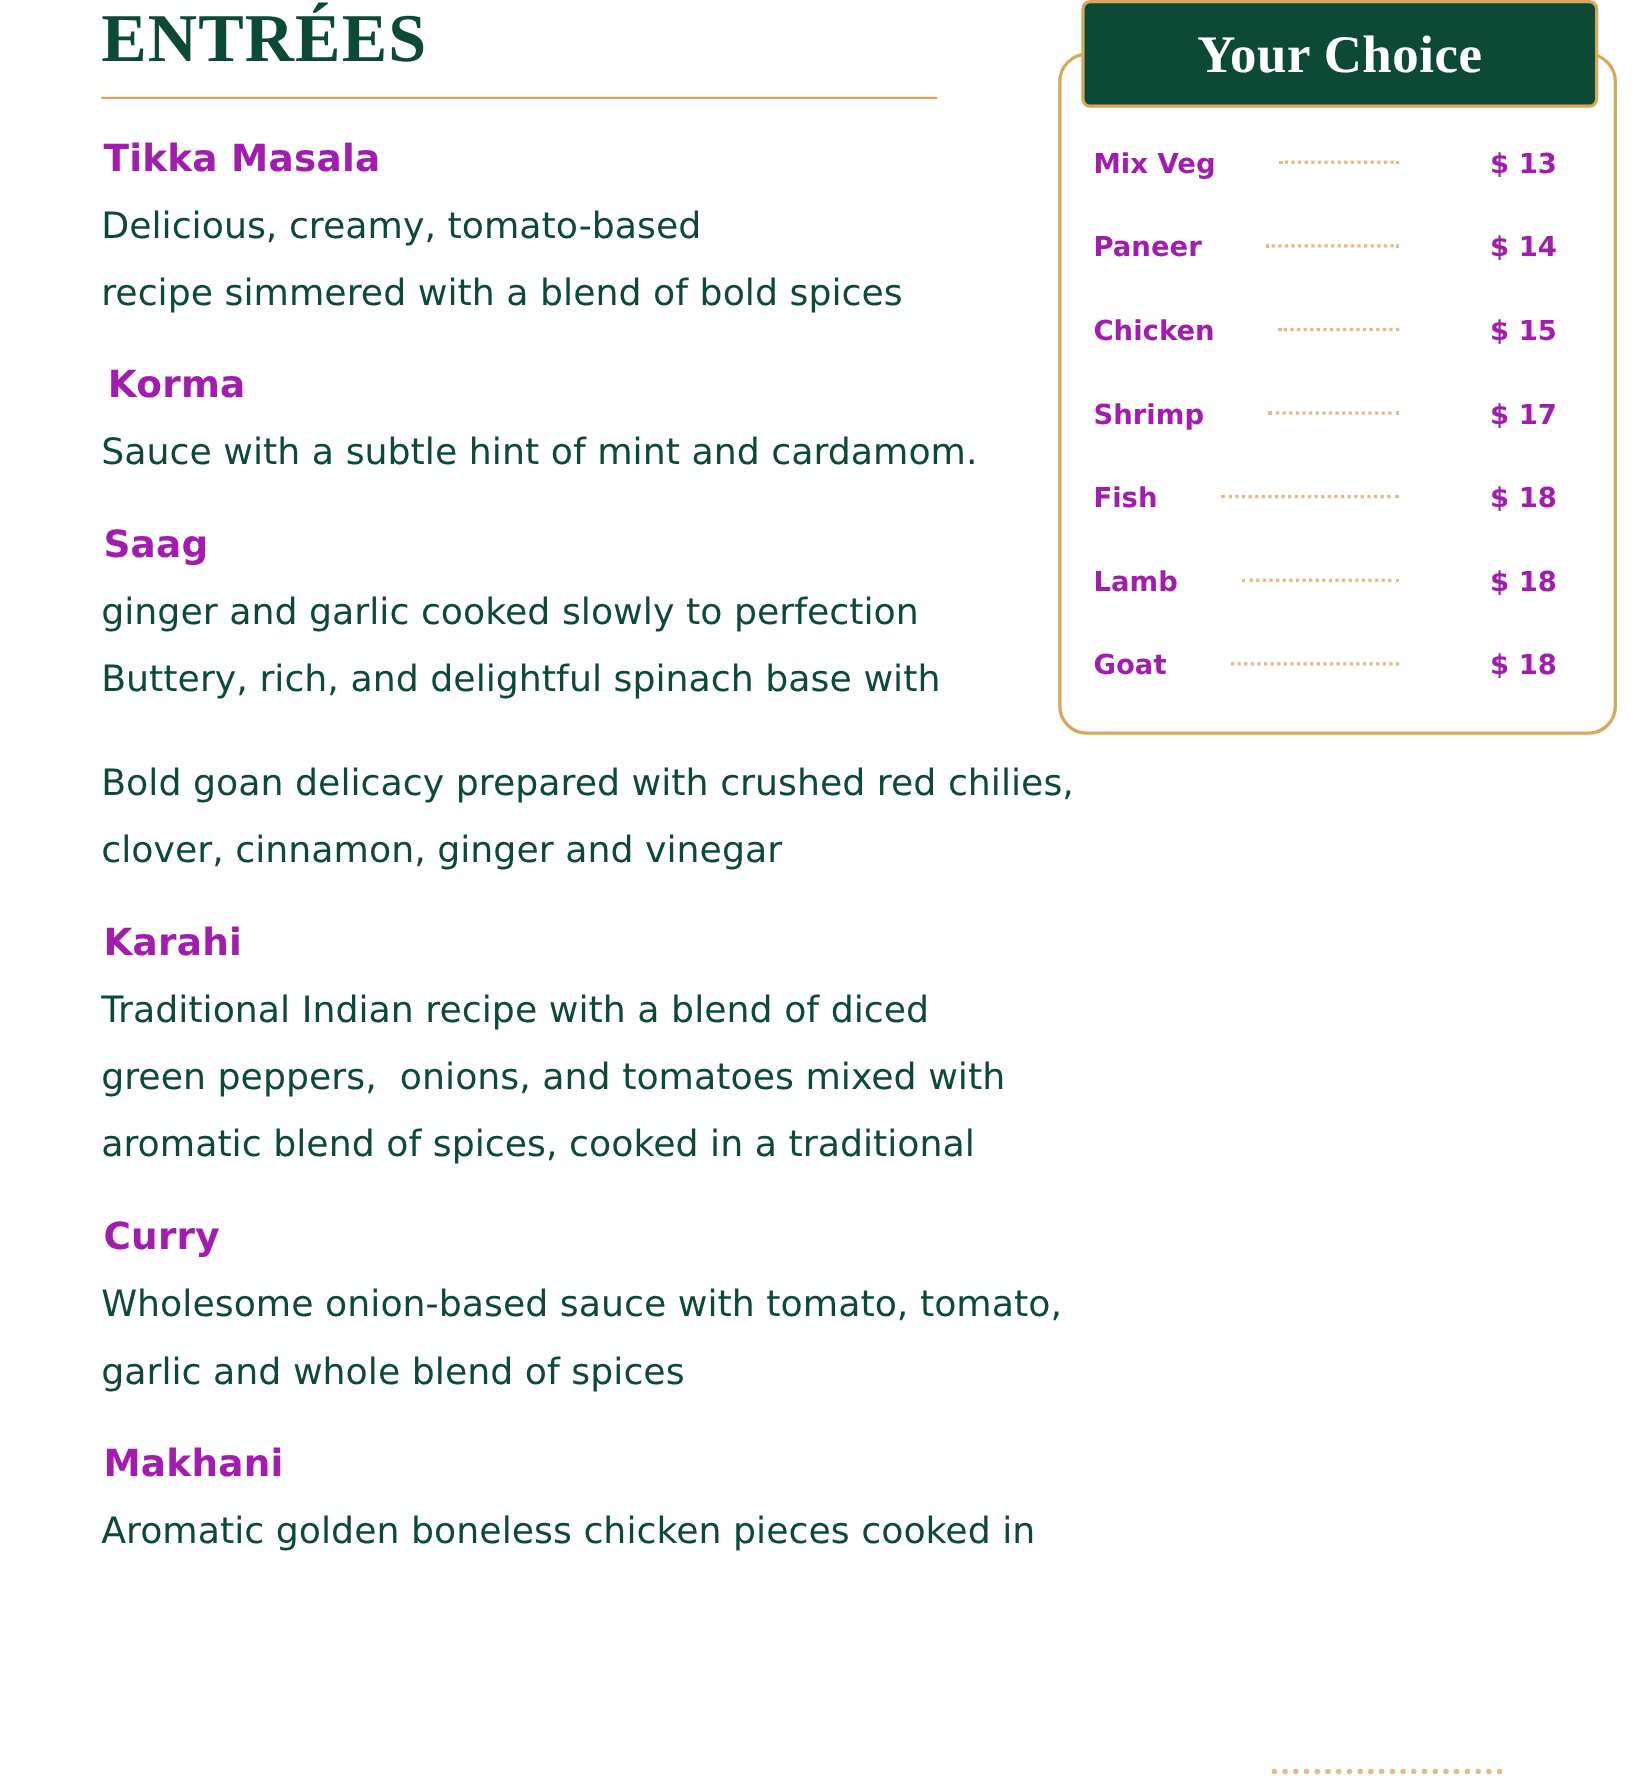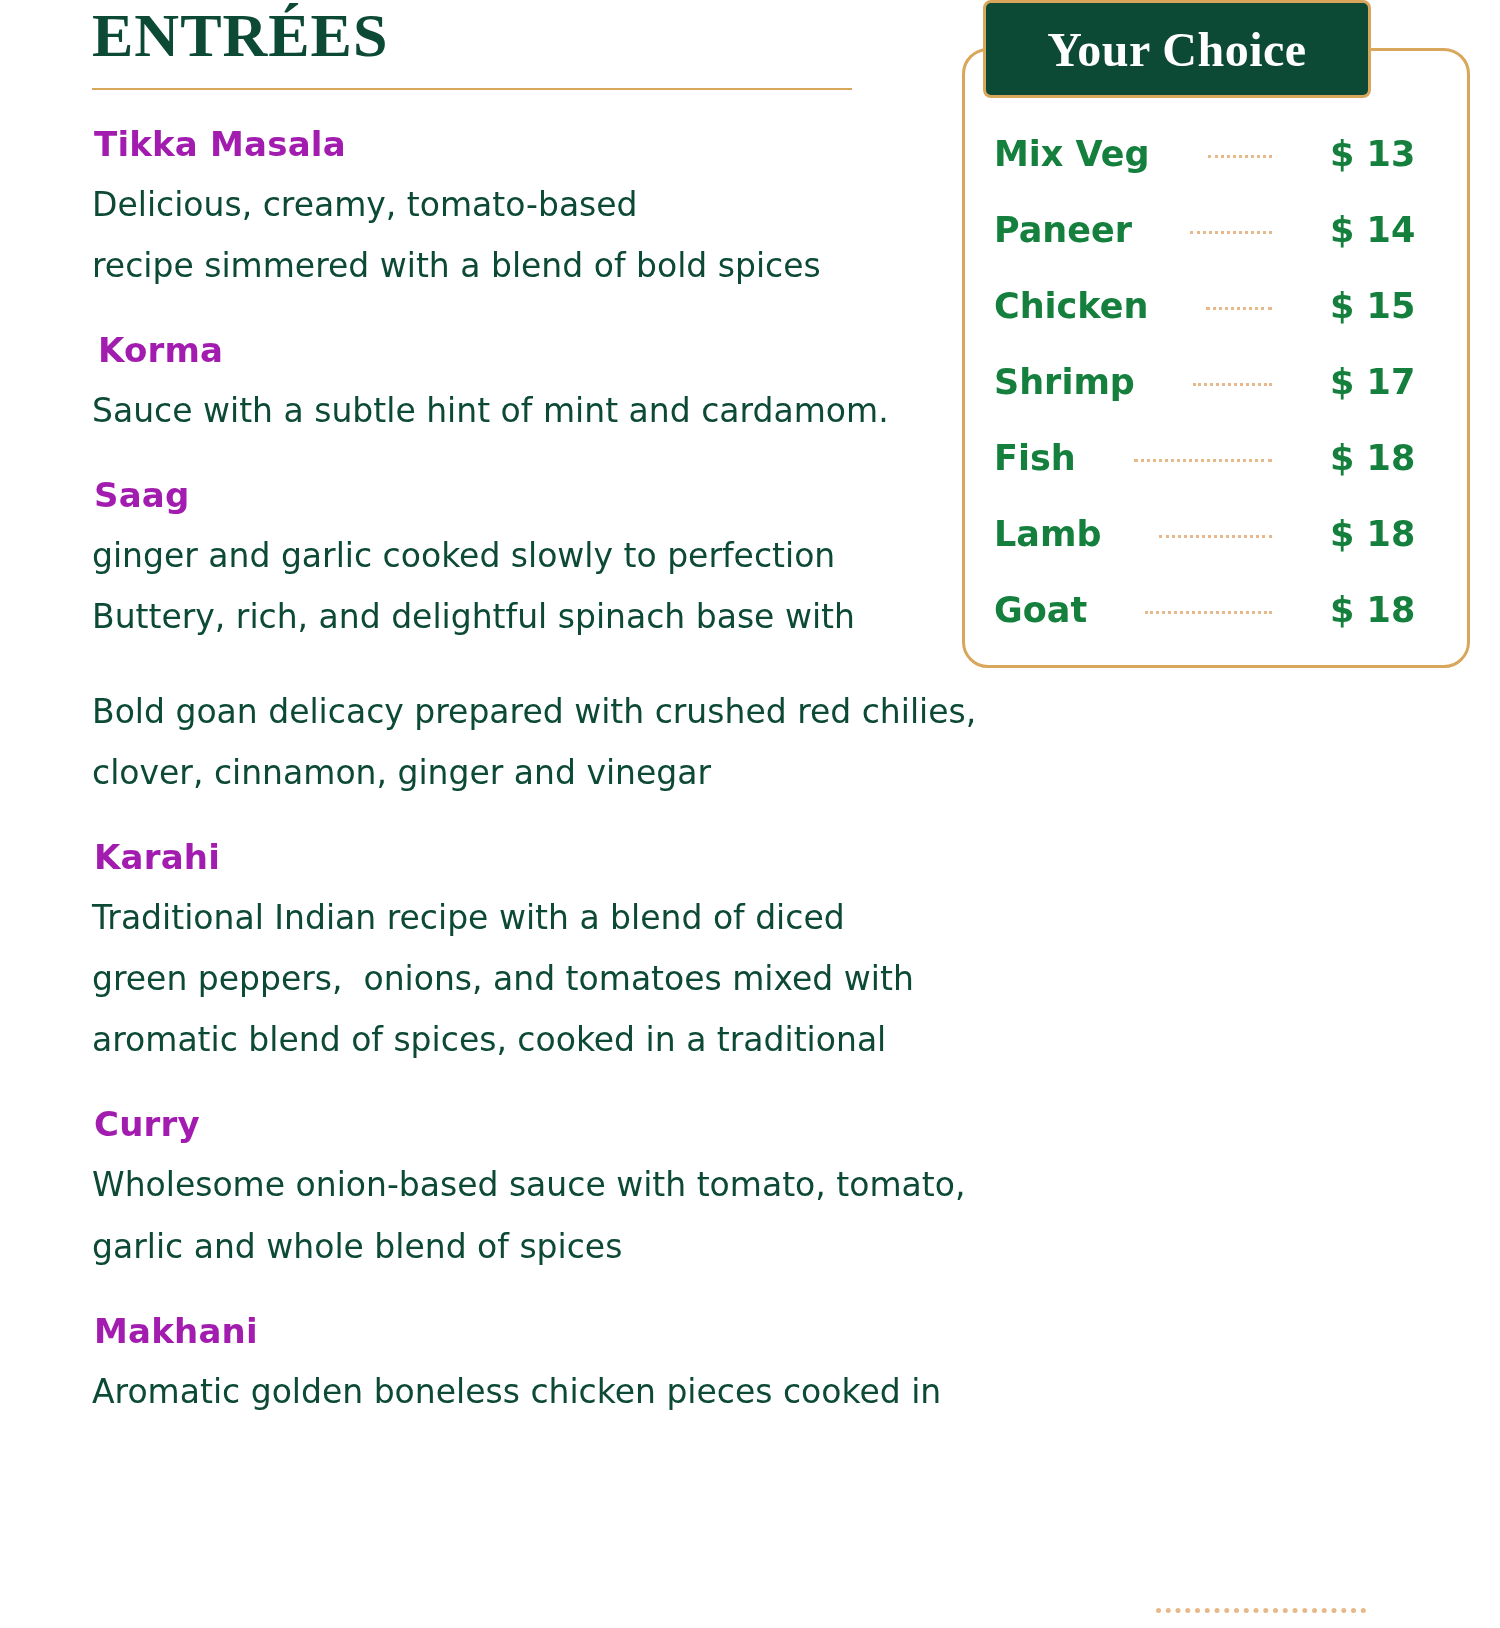--- a/index.html
+++ b/index.html
@@ -75,21 +75,21 @@
     height: 620px;
     border: 3px solid #d9a75c;
     border-radius: 26px;
     box-sizing: border-box;
     background: #ffffff;
   }
   .choice-header {
     position: absolute;
     left: 21px;
     top: -48px;
-    width: 388px;
+    width: 470px;
     height: 98px;
     background: #0d4a36;
     border: 3px solid #d9a75c;
     border-radius: 8px;
     box-sizing: border-box;
     display: flex;
     align-items: center;
     justify-content: center;
   }
   .choice-header span {
@@ -104,37 +104,37 @@
     left: 0;
     top: 86px;
     width: 508px;
     padding: 0 30px 0 32px;
     box-sizing: border-box;
   }
   .choice-row {
     display: flex;
     align-items: baseline;
     height: 76px;
-    color: #15803d;
-    font-size: 35px;
+    color: #a21caf;
+    font-size: 25px;
     font-weight: bold;
     gap: 44px;
   }
   .choice-label { white-space: nowrap; }
   .choice-dots {
     flex: 1;
     margin: 0 14px;
     border-bottom: 3px dotted #e7b98a;
     position: relative;
     top: -8px;
   }
   .choice-price {
     white-space: nowrap;
     min-width: 110px;
-    text-align: left;
+    text-align: center;
   }
 
   
   .bottom-dots {
     position: absolute;
     left: 1156px;
     top: 1608px;
     width: 210px;
     border-bottom: 5px dotted #e7b98a;
   }

